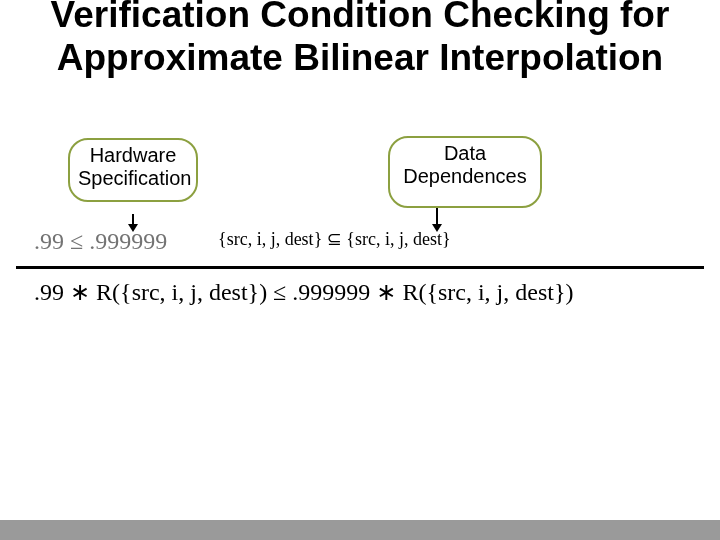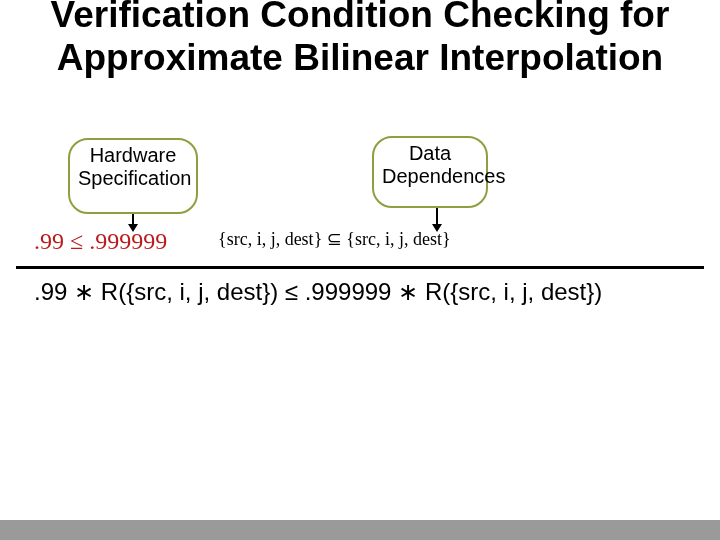--- a/index.html
+++ b/index.html
@@ -27,26 +27,26 @@
       font-size: 20px;
       color: #000;
       text-align: center;
       line-height: 1.15;
       padding: 4px 8px;
     }
     .bubble-left {
       left: 68px;
       top: 138px;
       width: 130px;
-      height: 76px;
+      height: 64px;
     }
     .bubble-right {
-      left: 372px;
+      left: 388px;
       top: 136px;
-      width: 116px;
+      width: 154px;
       height: 72px;
     }
     .arrow {
       position: absolute;
       width: 2px;
       background: #000;
     }
     .arrow::after {
       content: '';
       position: absolute;
@@ -67,21 +67,21 @@
       left: 436px;
       top: 208px;
       height: 18px;
     }
     .ineq-left {
       position: absolute;
       left: 34px;
       top: 228px;
       font-family: "Cambria Math", "Times New Roman", serif;
       font-size: 24px;
-      color: #b91c1c;
+      color: #737373;
       text-align: center;
     }
     .ineq-right {
       position: absolute;
       left: 218px;
       top: 228px;
       font-family: "Cambria Math", "Times New Roman", serif;
       font-size: 18px;
       color: #000;
     }
@@ -90,21 +90,21 @@
       left: 16px;
       top: 266px;
       width: 688px;
       height: 0;
       border-top: 3px solid #000;
     }
     .formula-bottom {
       position: absolute;
       left: 34px;
       top: 278px;
-      font-family: Liberation Sans, sans-serif;
+      font-family: Liberation Serif, serif;
       font-size: 24px;
       color: #000;
       text-align: center;
     }
     .gray-bar {
       position: absolute;
       left: 0;
       bottom: 0;
       width: 720px;
       height: 20px;

